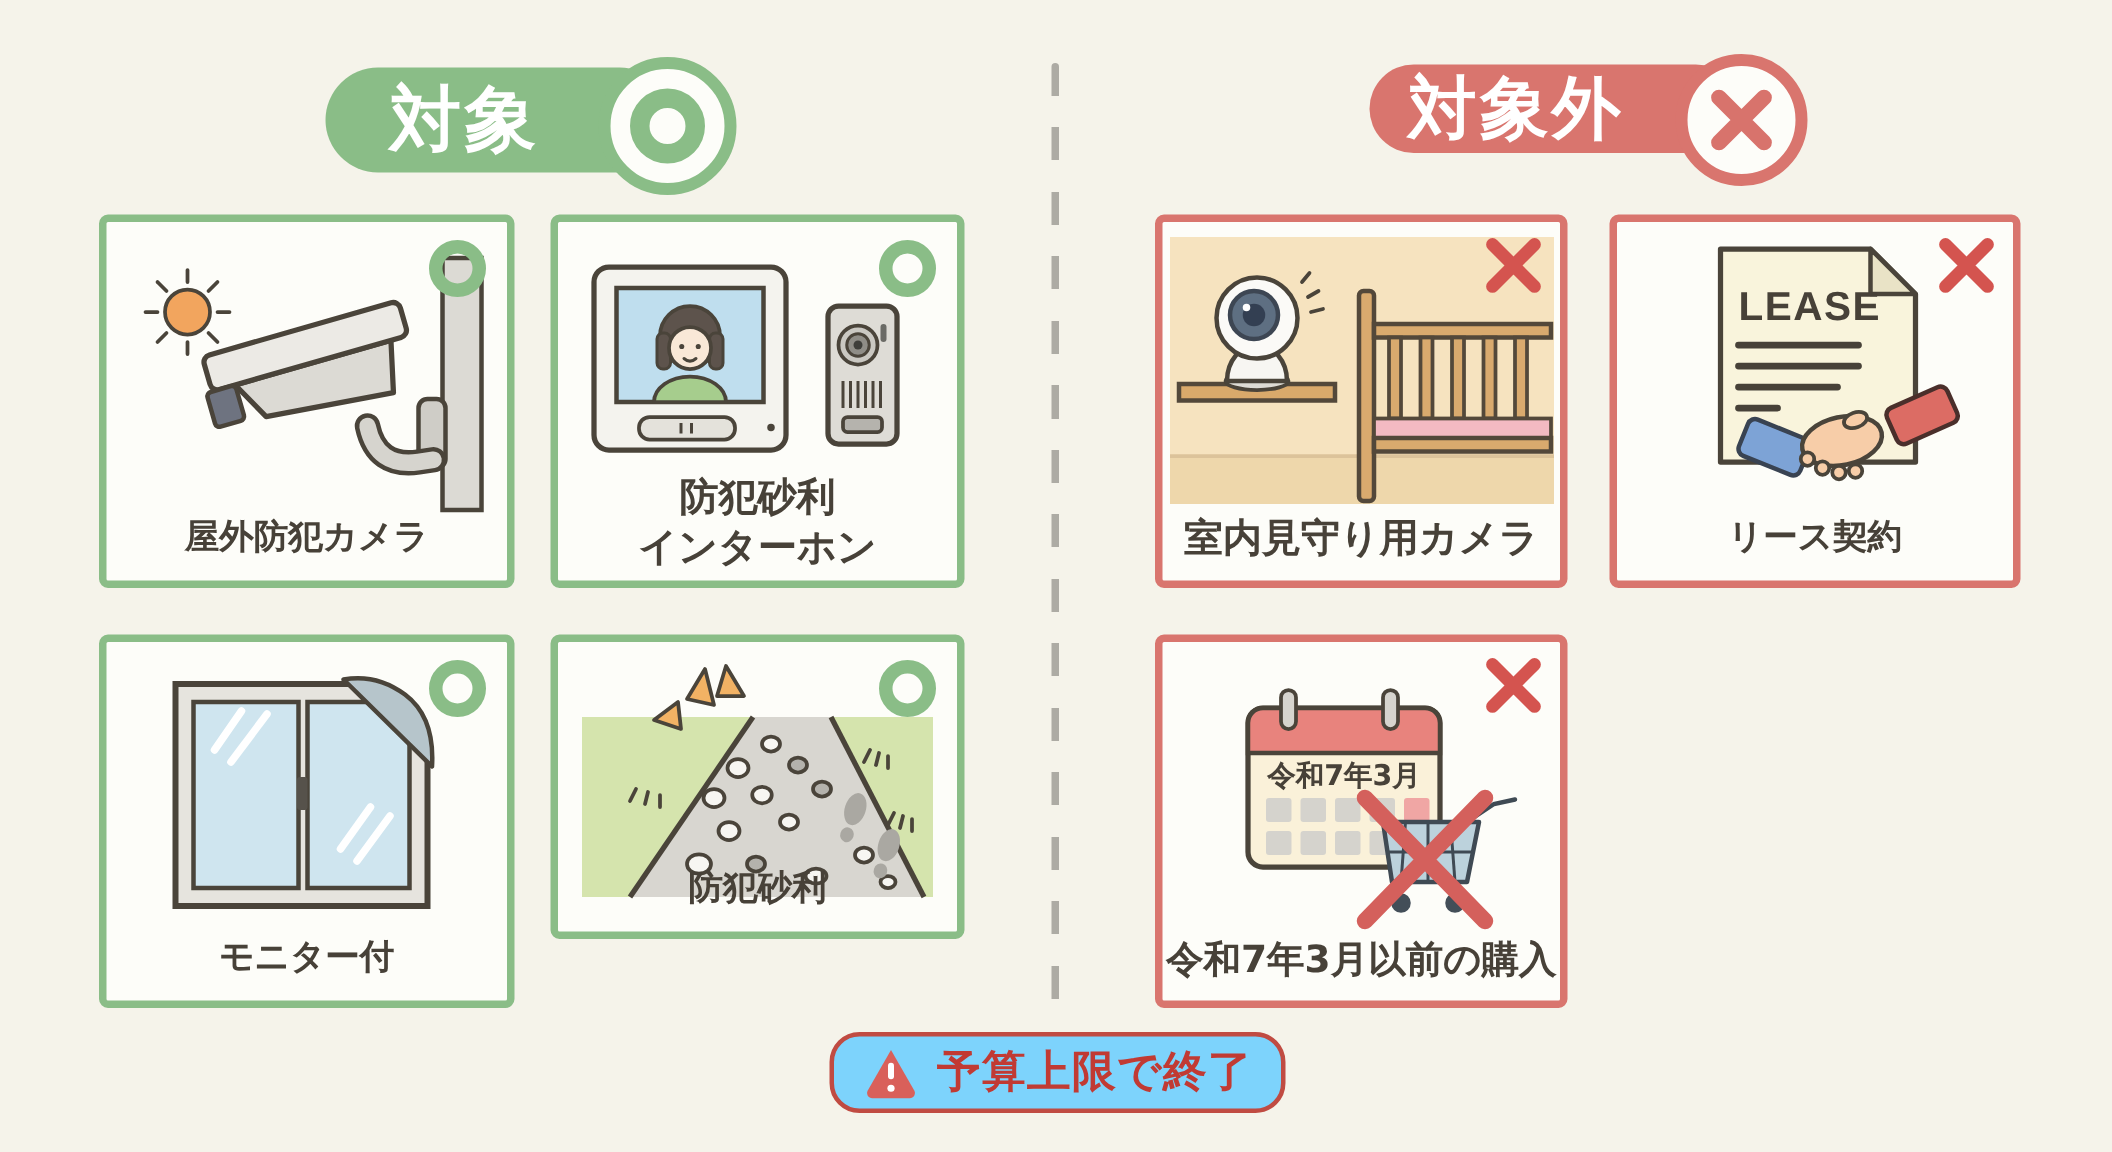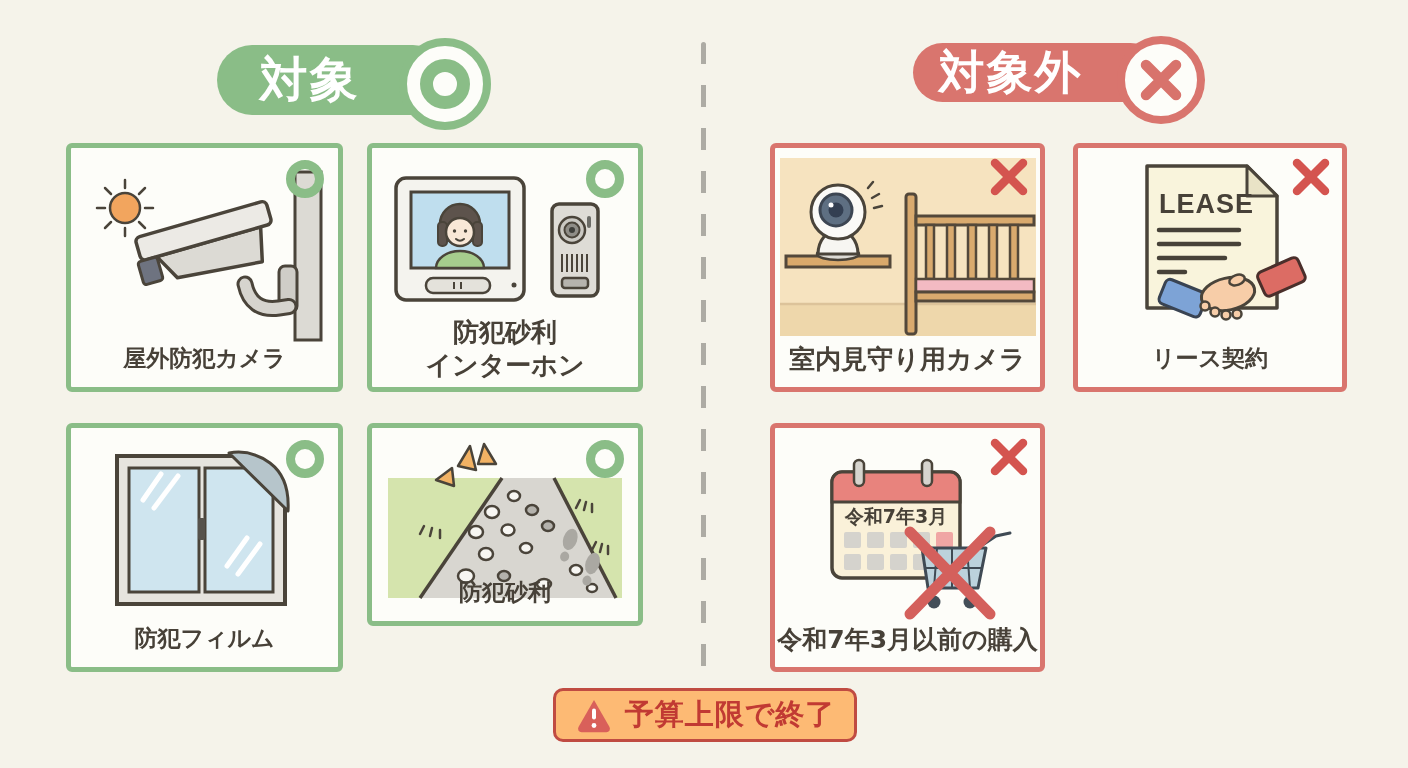--- a/index.html
+++ b/index.html
@@ -31,21 +31,21 @@
                 font-size:23px; color:var(--label); white-space:pre-line; line-height:1.25; }
   .card-label.two-line { bottom:6px; font-size:26px; }
   .card-label.long { bottom:12px; font-size:25px; }
   .card-label.med { bottom:12px; font-size:26px; }
   .ring-mark { position:absolute; top:12px; right:14px; width:20px; height:20px;
                border:9px solid var(--green); border-radius:50%; z-index:3; background:transparent; }
   .x-mark { position:absolute; top:6px; right:8px; z-index:3; }
 
   
   .banner { position:absolute; left:553px; top:688px; width:304px; height:54px; box-sizing:border-box;
-            background:#fdba74; border:3px solid #c04b42; border-radius:10px;
+            background:#7dd3fc; border:3px solid #c04b42; border-radius:20px;
             display:flex; align-items:center; justify-content:center; gap:12px; }
   .banner-text { font-size:29px; font-weight:bold; color:#c13a33; letter-spacing:1px; }
 </style>
 </head>
 <body>
 
 <div class="stage">
 
   <div class="divider"></div>
 
@@ -147,21 +147,21 @@
         <line x1="64" y1="62" x2="82" y2="36"></line>
           <line x1="75" y1="70" x2="99" y2="38"></line>
         <line x1="148" y1="128" x2="168" y2="100"></line>
           <line x1="159" y1="136" x2="181" y2="106"></line>
       </g>
       <rect x="119" y="80" width="7" height="22" rx="2" fill="#56524b"></rect>
       <polygon points="150,14 210,14 210,74" fill="#fdfdf9"></polygon>
       <path d="M150,15 L209,73 Q211,40 191,25 Q172,11 150,15 Z" fill="#b6c5cb" stroke="#4a443a" stroke-width="3" stroke-linejoin="round"></path>
     </svg>
     <div class="ring-mark"></div>
-    <div class="card-label">防犯フィルム</div>
+    <div class="card-label">モニター付</div>
   </div>
 
   <div class="card green" style="left:367px;top:423px;width:276px;height:203px">
     <svg class="illus" width="250" height="190" viewBox="0 0 250 190">
       <rect x="8" y="40" width="234" height="120" fill="#d5e4ad"></rect>
       <polygon points="122,40 174,40 236,160 40,160" fill="#d8d6d0"></polygon>
       <line x1="122" y1="40" x2="40" y2="160" stroke="#4a443a" stroke-width="3.5"></line>
       <line x1="174" y1="40" x2="236" y2="160" stroke="#4a443a" stroke-width="3.5"></line>
       <g stroke="#4a443a" stroke-width="2.5">
         <ellipse cx="134" cy="58" rx="6" ry="5" fill="#f7f6f2"></ellipse>

